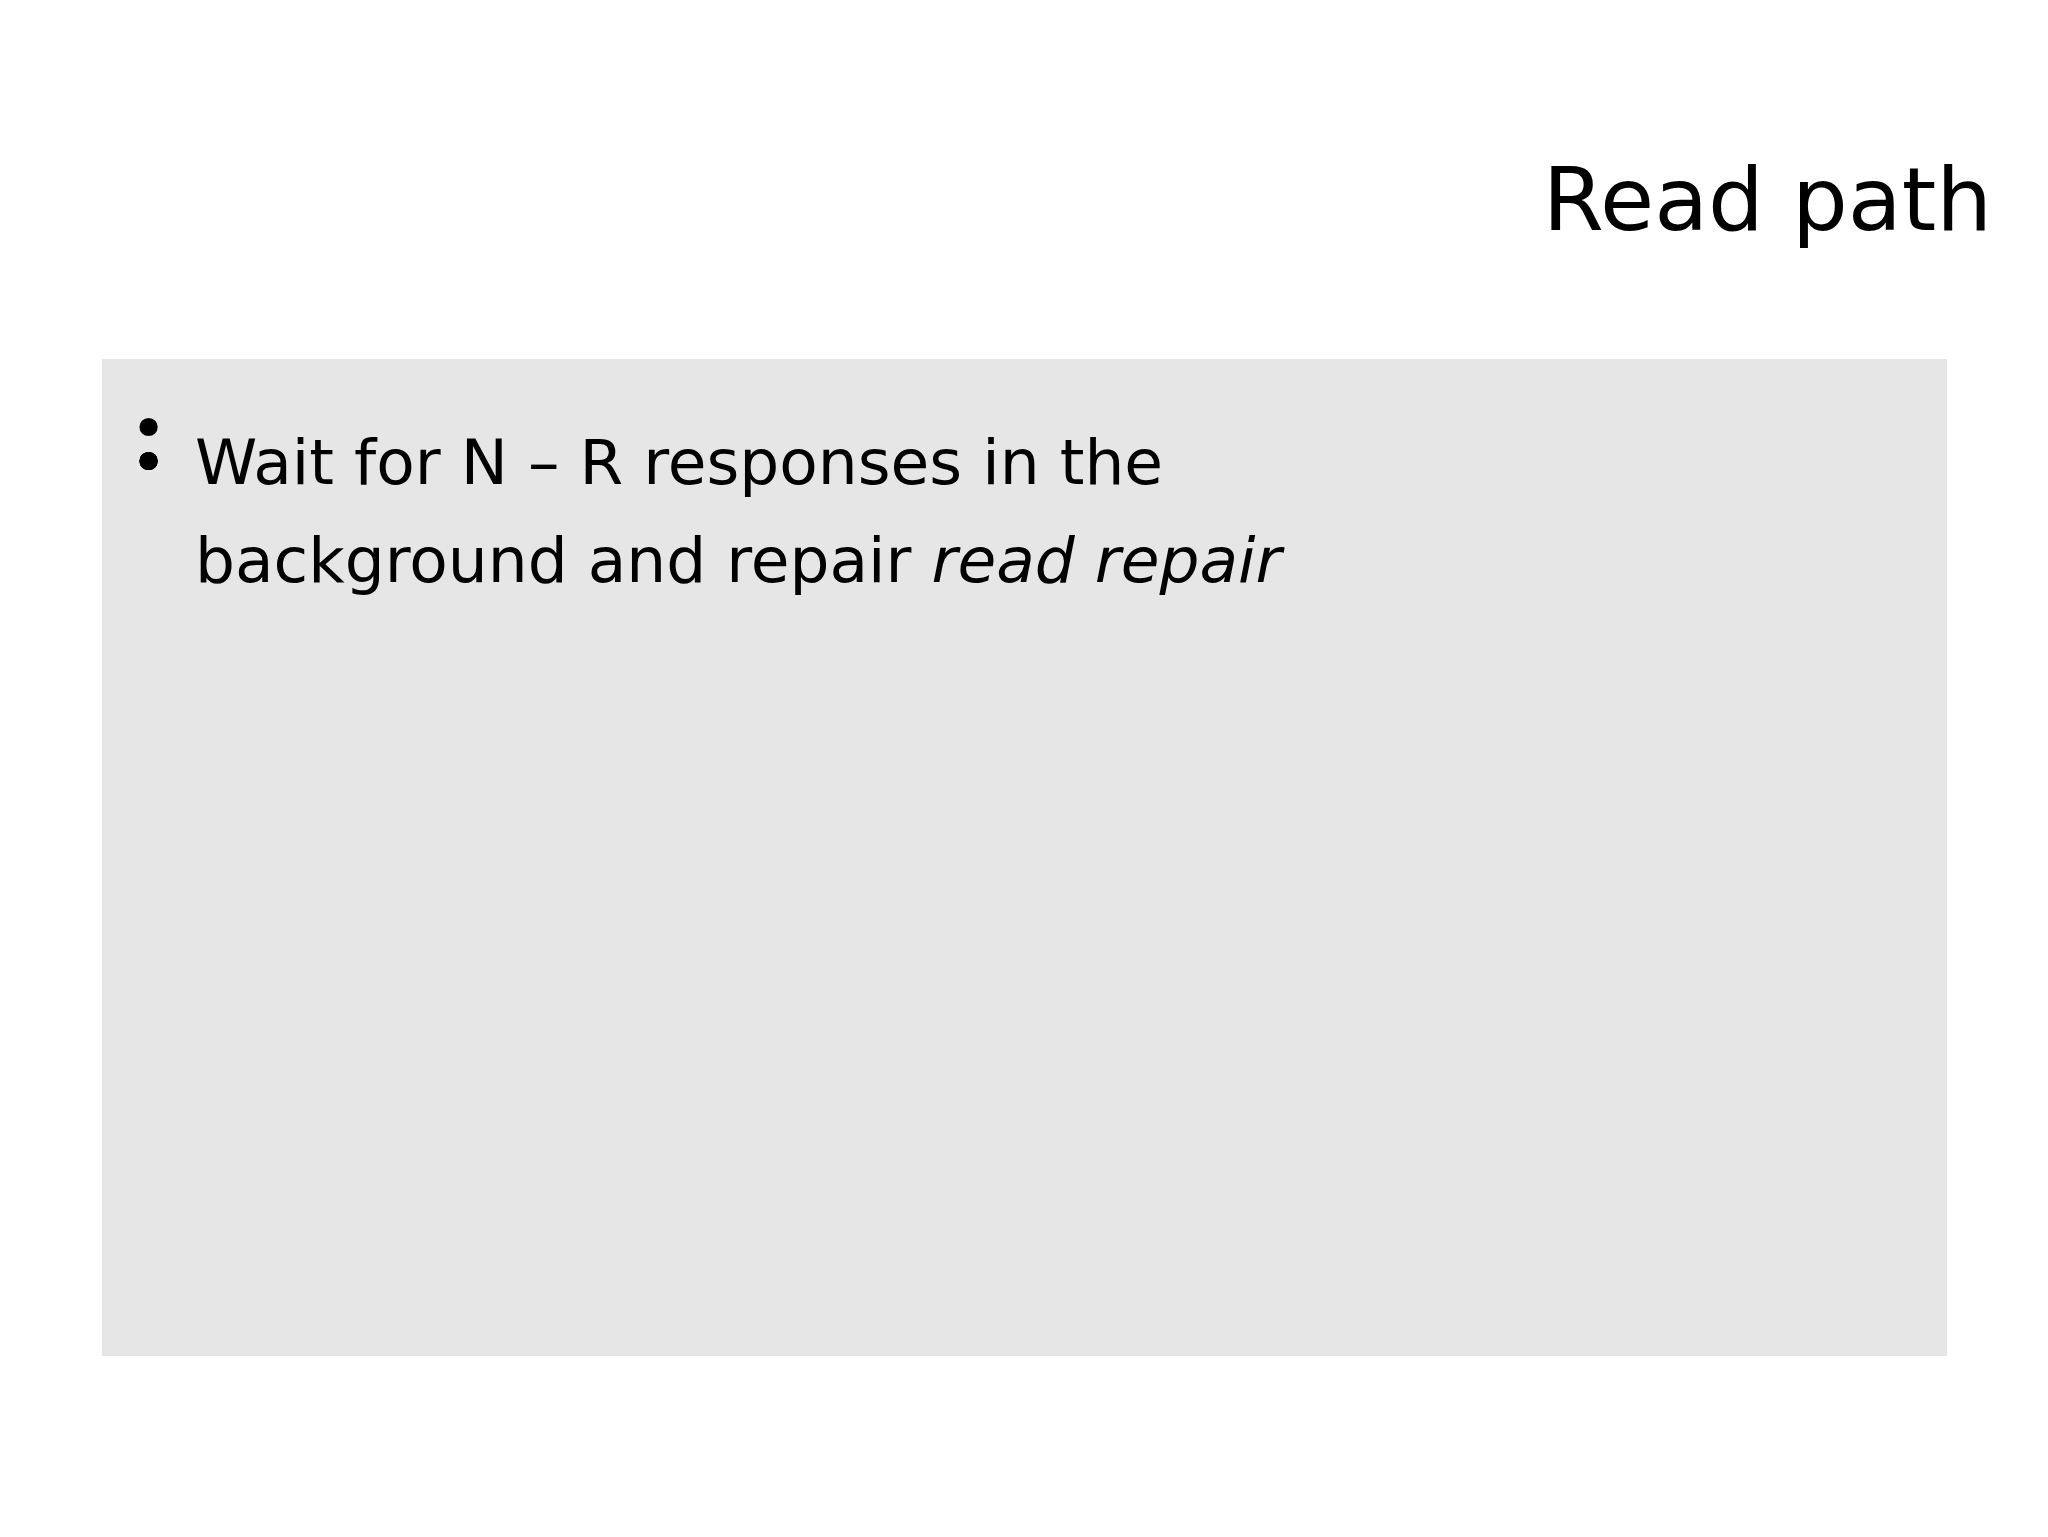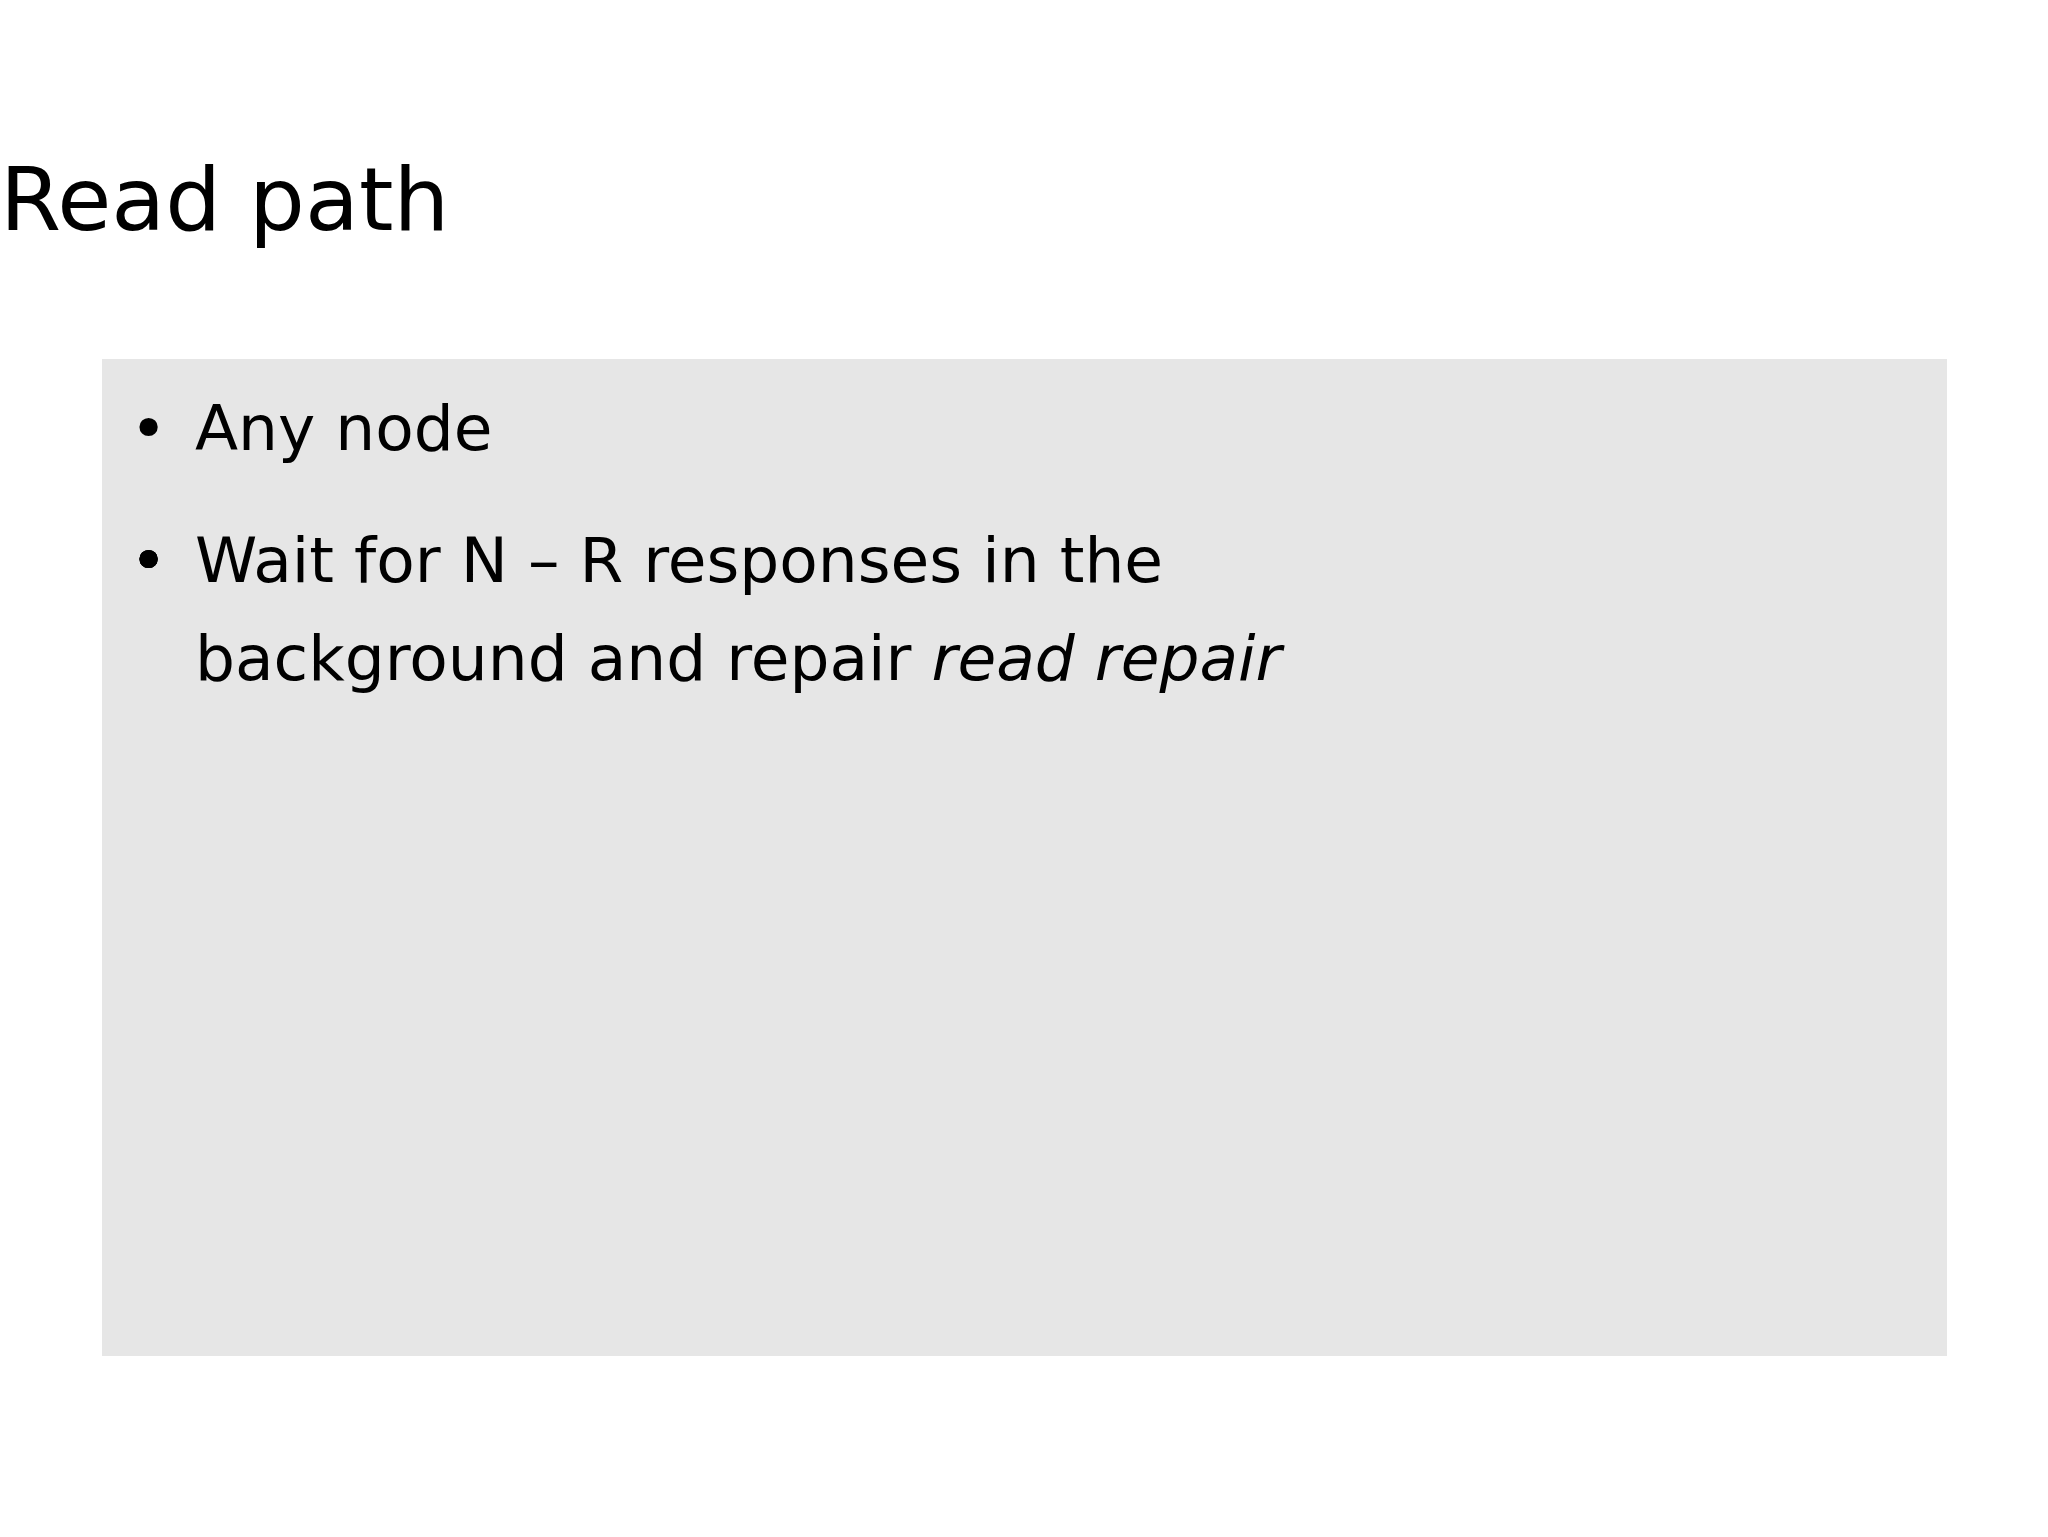--- a/index.html
+++ b/index.html
@@ -15,21 +15,21 @@
     width: 2048px;
     height: 1537px;
     background: #ffffff;
     overflow: hidden;
   }
   #slide-title {
     position: absolute;
     left: 0;
     top: 92px;
     width: 1992px;
-    text-align: left;
+    text-align: right;
     font-size: 88px;
     line-height: 1.12;
     font-weight: 400;
     color: #000000;
     letter-spacing: 0px;
     white-space: nowrap;
   }
   #content-box {
     position: absolute;
     left: 102px;
@@ -92,21 +92,20 @@
 <div id="slide">
 
   <h1 id="slide-title">Read path</h1>
 
   <div id="content-box">
     <div id="list-inner">
       <ul id="bullet-list">
 
         <li class="bullet-item">
           <span class="bullet-marker">•</span>
-          <span class="bullet-text"><span>Any node</span><span class="em"></span></span>
         </li>
 
         <li class="bullet-item gap-top">
           <span class="bullet-marker">•</span>
         </li>
 
         <li class="bullet-item gap-top">
           <span class="bullet-marker">•</span>
         </li>
 

